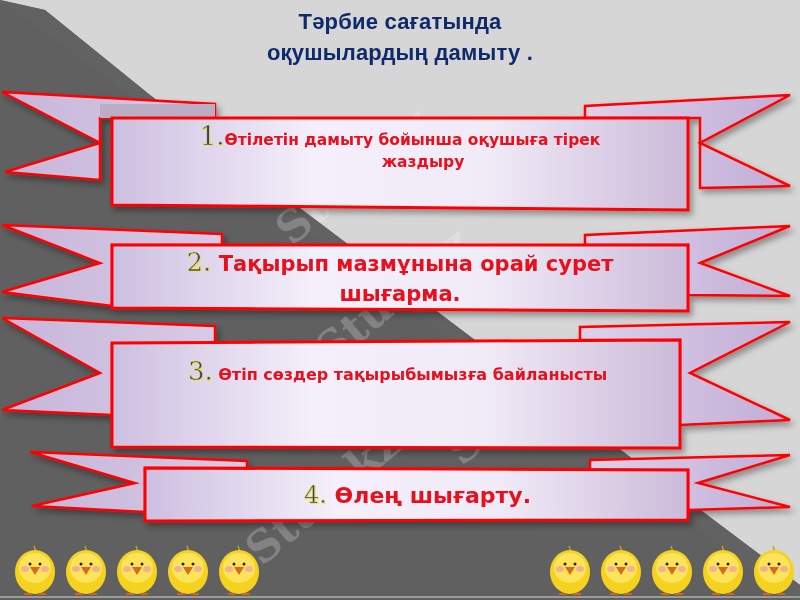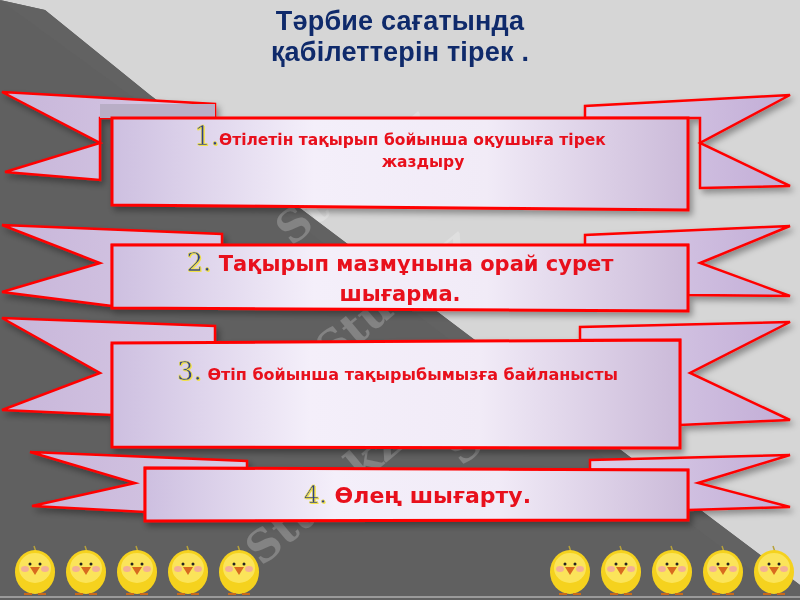--- a/index.html
+++ b/index.html
@@ -1,18 +1,18 @@
 <!DOCTYPE html>
 <html><head>
 <meta charset="utf-8">
 <style>
   html, body { margin:0; padding:0; }
   body { width:800px; height:600px; position:relative; overflow:hidden; background:#d6d6d6; font-family:"DejaVu Sans","Liberation Sans",sans-serif; }
   .bg { position:absolute; left:0; top:0; width:800px; height:600px; }
-  .title { position:absolute; left:130px; top:6px; width:540px; text-align:center; color:#0f2a6b; font-family:"Liberation Sans",sans-serif; font-weight:bold; font-size:27px; line-height:31px; letter-spacing:0.2px; }
+  .title { position:absolute; left:130px; top:6px; width:540px; text-align:center; color:#0f2a6b; font-family:"Liberation Sans",sans-serif; font-weight:bold; font-size:22px; line-height:31px; letter-spacing:0.2px; }
   .ribbon { position:absolute; }
   .ribbon svg { position:absolute; left:0; top:0; overflow:visible; }
   .front-text { position:absolute; text-align:center; color:#e8101c; font-family:"DejaVu Sans",sans-serif; font-weight:bold; }
   .num { font-family:"DejaVu Serif","Liberation Serif",serif; color:#2c3f8a; font-weight:normal; -webkit-text-stroke:0.6px #f2e24a; text-shadow:1px 1px 0 #f2e24a; }
   .chicks { position:absolute; top:542px; display:flex; gap:5px; }
   .chick { width:46px; height:56px; position:relative; }
   .watermark { position:absolute; color:rgba(255,255,255,0.22); font-family:"DejaVu Serif",serif; font-weight:bold; font-size:44px; transform:rotate(-40deg); pointer-events:none; }
 </style>
 </head>
 <body>
@@ -24,21 +24,21 @@
   <line x1="0" y1="597" x2="800" y2="597" stroke="#9a9a9a" stroke-width="2"></line>
 </svg>
 
 <div class="watermark" style="left:260px;top:150px;">Stud.kz</div>
 <div class="watermark" style="left:300px;top:270px;">Stud.kz</div>
 <div class="watermark" style="left:430px;top:370px;">Stud.kz</div>
 <div class="watermark" style="left:230px;top:470px;">Stud.kz</div>
 
 <div class="title">
   <div>Тәрбие сағатында</div>
-  <div>қабілеттерін тірек .</div>
+  <div>оқушылардың дамыту .</div>
 </div>
 
 <svg width="0" height="0" style="position:absolute">
   <defs>
     <linearGradient id="frontGrad" x1="0" y1="0" x2="1" y2="0">
       <stop offset="0" stop-color="#cdbfe0"></stop>
       <stop offset="0.35" stop-color="#f4effa"></stop>
       <stop offset="0.65" stop-color="#f1ebf7"></stop>
       <stop offset="1" stop-color="#cbbad9"></stop>
     </linearGradient>
@@ -59,21 +59,21 @@
 <div class="ribbon" style="left:0;top:0;">
   <svg width="800" height="600">
     <g filter="url(#shadow)">
       <polygon points="2,92 215,104 215,118 100,118 100,180 5,172 100,143" fill="url(#tailGrad)" stroke="#ff0000" stroke-width="2.5"></polygon>
       <polygon points="100,104 215,104 215,118 100,118" fill="#b9aec6" stroke="none"></polygon>
       <polygon points="790,95 585,106 585,118 700,118 700,188 790,186 700,143" fill="url(#tailGradR)" stroke="#ff0000" stroke-width="2.5"></polygon>
       <polygon points="112,118 688,118 688,210 112,205" fill="url(#frontGrad)" stroke="#ff0000" stroke-width="3"></polygon>
     </g>
   </svg>
   <div class="front-text" style="left:115px;top:124px;width:570px;font-size:15.5px;line-height:25px;">
-    <div><span class="num" style="font-size:26px;">1.</span><span>Өтілетін тақырып бойынша оқушыға тірек</span></div>
+    <div><span class="num" style="font-size:26px;">1.</span><span>Өтілетін дамыту бойынша оқушыға тірек</span></div>
     <div style="line-height:18px;margin-left:46px;">жаздыру</div>
   </div>
 </div>
 
 <div class="ribbon" style="left:0;top:0;">
   <svg width="800" height="600">
     <g filter="url(#shadow)">
       <polygon points="2,225 222,234 222,245 112,245 112,306 2,292 100,263" fill="url(#tailGrad)" stroke="#ff0000" stroke-width="2.5"></polygon>
       <polygon points="790,226 585,235 585,245 688,245 688,295 790,296 700,263" fill="url(#tailGradR)" stroke="#ff0000" stroke-width="2.5"></polygon>
       <polygon points="112,245 688,245 688,311 112,308" fill="url(#frontGrad)" stroke="#ff0000" stroke-width="3"></polygon>
@@ -87,21 +87,21 @@
 
 <div class="ribbon" style="left:0;top:0;">
   <svg width="800" height="600">
     <g filter="url(#shadow)">
       <polygon points="2,318 215,326 215,345 112,345 112,415 2,410 100,373" fill="url(#tailGrad)" stroke="#ff0000" stroke-width="2.5"></polygon>
       <polygon points="790,322 580,327 580,340 680,340 680,425 790,420 690,373" fill="url(#tailGradR)" stroke="#ff0000" stroke-width="2.5"></polygon>
       <polygon points="112,343 680,340 680,448 112,447" fill="url(#frontGrad)" stroke="#ff0000" stroke-width="3"></polygon>
     </g>
   </svg>
   <div class="front-text" style="left:115px;top:358px;width:565px;font-size:16px;line-height:26px;">
-    <div><span class="num" style="font-size:26px;">3.</span> <span>Өтіп бойынша тақырыбымызға байланысты</span></div>
+    <div><span class="num" style="font-size:26px;">3.</span> <span>Өтіп сөздер тақырыбымызға байланысты</span></div>
   </div>
 </div>
 
 <div class="ribbon" style="left:0;top:0;">
   <svg width="800" height="600">
     <g filter="url(#shadow)">
       <polygon points="30,452 247,461 247,468 145,468 145,512 32,506 135,483" fill="url(#tailGrad)" stroke="#ff0000" stroke-width="2.5"></polygon>
       <polygon points="790,455 590,460 590,470 688,470 688,510 790,507 698,483" fill="url(#tailGradR)" stroke="#ff0000" stroke-width="2.5"></polygon>
       <polygon points="145,468 688,470 688,520 145,521" fill="url(#frontGrad)" stroke="#ff0000" stroke-width="3"></polygon>
     </g>

